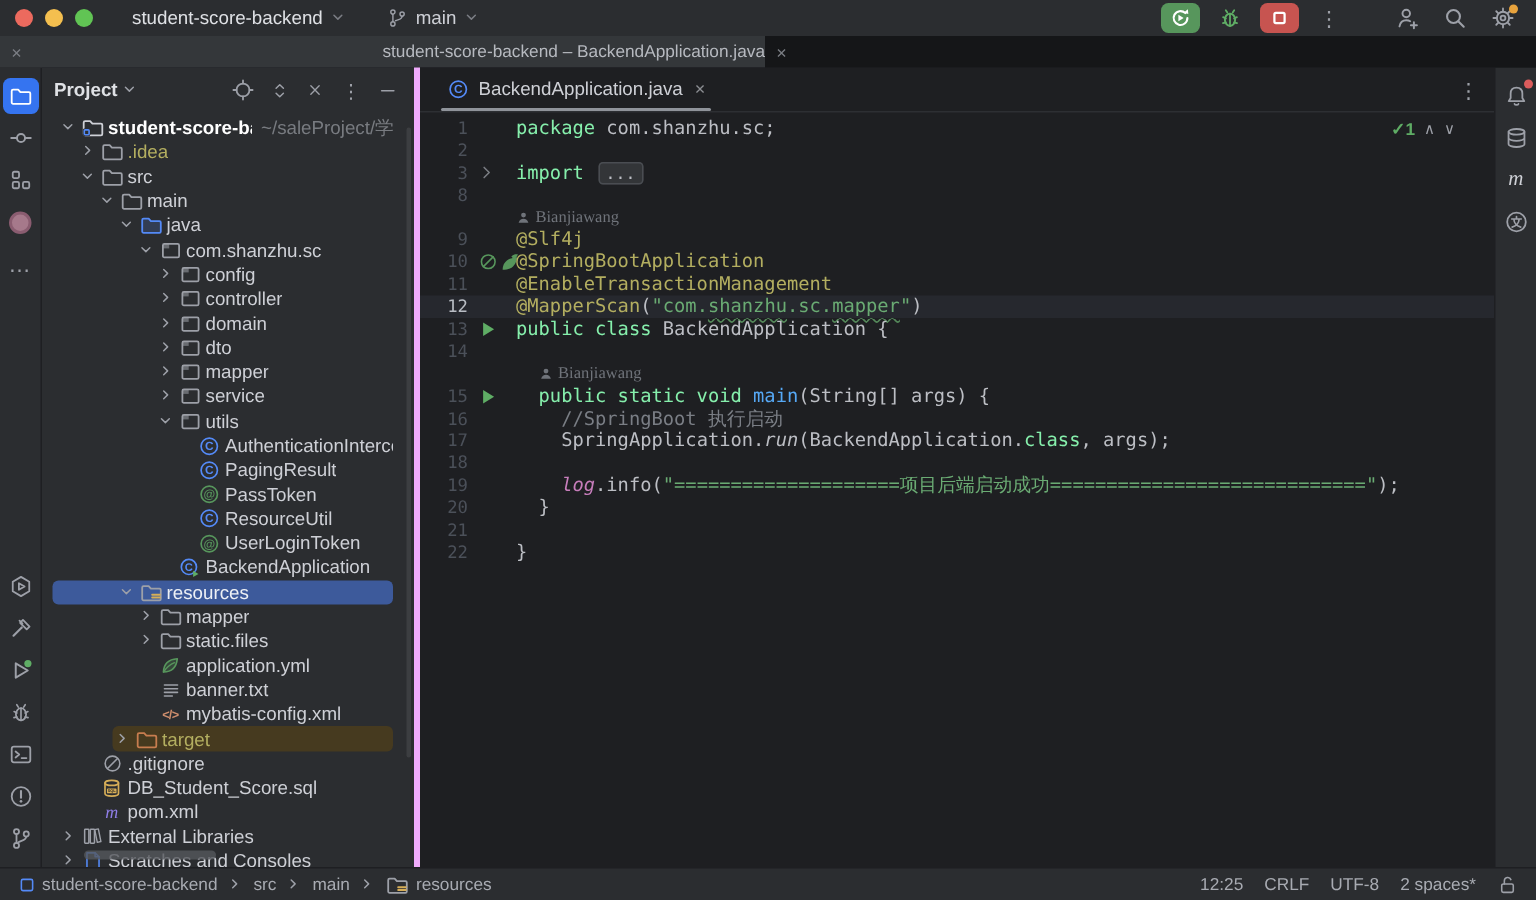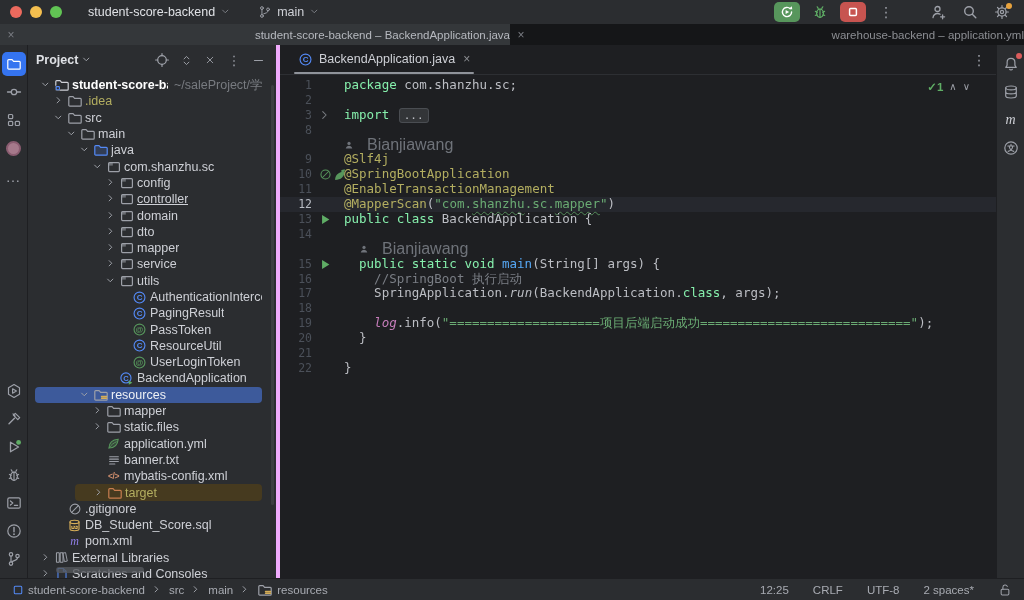--- a/index.html
+++ b/index.html
@@ -67,29 +67,29 @@
   .gnum{width:32px;text-align:right;color:#4b5059;flex:none;font-size:11.5px}
   .gico{width:32px;flex:none;display:flex;align-items:center;padding-left:7px;gap:1px}
   .ctext{white-space:pre;color:#bcbec4}
   .cur{background:#26282e}
   .cur .gnum{color:#b8bcc3}
   .kw{color:#86efac}.pl{color:#bcbec4}.ann{color:#b3ae60}.str{color:#6aab73}
   .com{color:#7a7e85}.meth{color:#56a8f5}.fld{color:#c77dbb;font-style:italic}
   .it{font-style:italic;color:#bcbec4}
   .sq{text-decoration:underline wavy #548a5a 1px;text-underline-offset:3px}
   .fold{background:#333538;border:1px solid #4a4d52;border-radius:3px;padding:0 4px;margin-left:2px;color:#bcbec4;font-size:11px;line-height:11px}
-  .cinlay .ctext{color:#6f737a;font-size:16px;font-family:Liberation Sans, sans-serif;display:flex;align-items:center;gap:13px}
+  .cinlay .ctext{color:#6f737a;font-size:11px;font-family:Liberation Serif, serif;display:flex;align-items:center;gap:3px}
   .inspect{position:absolute;top:5px;right:26px;display:flex;align-items:center;gap:6px;font-size:11.5px;color:#9da0a8;font-family:"Liberation Sans",sans-serif}
   .inspect .ok{color:#5fad65;font-weight:bold}
 
   
   .statusbar{height:22px;background:#2b2d30;border-top:1px solid #1e1f22;display:flex;align-items:center;padding:0 12px;font-size:11.5px;color:#a8abb2;flex:none;gap:4px}
   .crumb{display:flex;align-items:center;gap:4px}
   .crumb-sep{color:#6f737a;margin:0 2px}
-  .sb-right{margin-left:auto;display:flex;align-items:center;gap:24px;color:#a8abb2}
+  .sb-right{margin-left:auto;display:flex;align-items:center;gap:14px;color:#a8abb2}
   svg{display:block}
 </style>
 </head>
 <body>
 
 <div class="app">
 
   <div class="titlebar">
     <div class="lights">
       <div class="light" id="lt-r" style="background: rgb(236, 106, 94);"></div>
@@ -178,21 +178,20 @@
     </div>
   </div>
 
   <div class="wintabs" id="wintabs">
       <div class="wintab active" style="width: 510px;">
         <span class="wt-close">×</span>
         <span class="wt-title">student-score-backend – BackendApplication.java</span>
       </div>
       <div class="wintab" style="width: 514px;">
         <span class="wt-close">×</span>
-        <span class="wt-title">warehouse-backend – application.yml</span>
       </div>
     </div>
 
   <div class="main">
     <div class="stripe left" id="stripe-left">
         <div class="sp-btn active">
           <svg width="16" height="16" viewBox="0 0 16 16" fill="none" stroke-linecap="round" stroke-linejoin="round">
             <path d="M1.8 4.6c0-.5.4-.9.9-.9h3.4l1.5 1.7h5.7c.5 0 .9.4.9.9v6c0 .5-.4.9-.9.9H2.7c-.5 0-.9-.4-.9-.9z" stroke="#fff" fill="none" stroke-width="1.2"></path>
           </svg>
         </div>
@@ -389,21 +388,21 @@
               </svg>
             </span>
             <span class="ticon">
               <svg width="16" height="16" viewBox="0 0 16 16" fill="none" stroke-linecap="round" stroke-linejoin="round">
                 <rect x="2.6" y="3.6" width="10.8" height="9" rx="1" stroke="#9da0a8" stroke-width="1.2"></rect>
                 <rect x="2.6" y="3.6" width="4.2" height="3" fill="#9da0a8" opacity=".55"></rect>
               </svg>
             </span>
             <span class="tlabel">config</span>
           </div>
-          <div class="trow" style="padding-left: 69px; text-decoration: underline;">
+          <div class="trow" style="padding-left: 69px;">
             <span class="tchev">
               <svg width="12" height="12" viewBox="0 0 16 16" fill="none" stroke-linecap="round" stroke-linejoin="round">
                 <path d="M5.5 3.5L9 7l-3.5 3.5" stroke="#9da0a8" stroke-width="1.3"></path>
               </svg>
             </span>
             <span class="ticon">
               <svg width="16" height="16" viewBox="0 0 16 16" fill="none" stroke-linecap="round" stroke-linejoin="round">
                 <rect x="2.6" y="3.6" width="10.8" height="9" rx="1" stroke="#9da0a8" stroke-width="1.2"></rect>
                 <rect x="2.6" y="3.6" width="4.2" height="3" fill="#9da0a8" opacity=".55"></rect>
               </svg>
@@ -600,21 +599,21 @@
             </span>
             <span class="tlabel">banner.txt</span>
           </div>
           <div class="trow" style="padding-left: 56px;">
             <span class="tchev"></span>
             <span class="ticon">
               <span style="font-size:8.5px;font-weight:bold;color:#cf8e6d;letter-spacing:-.5px">&lt;/&gt;</span>
             </span>
             <span class="tlabel">mybatis-config.xml</span>
           </div>
-          <div class="trow hl-excl" style="padding-left: 17px; margin-left: 47px;">
+          <div class="trow hl-excl" style="padding-left: 0; margin-left: 47px;">
             <span class="tchev">
               <svg width="12" height="12" viewBox="0 0 16 16" fill="none" stroke-linecap="round" stroke-linejoin="round">
                 <path d="M5.5 3.5L9 7l-3.5 3.5" stroke="#9da0a8" stroke-width="1.3"></path>
               </svg>
             </span>
             <span class="ticon">
               <svg width="16" height="16" viewBox="0 0 16 16" fill="none" stroke-linecap="round" stroke-linejoin="round">
                 <path d="M1.8 4.6c0-.5.4-.9.9-.9h3.4l1.5 1.7h5.7c.5 0 .9.4.9.9v6c0 .5-.4.9-.9.9H2.7c-.5 0-.9-.4-.9-.9z" stroke="#c77d4f" fill="none" stroke-width="1.2"></path>
               </svg>
             </span>

